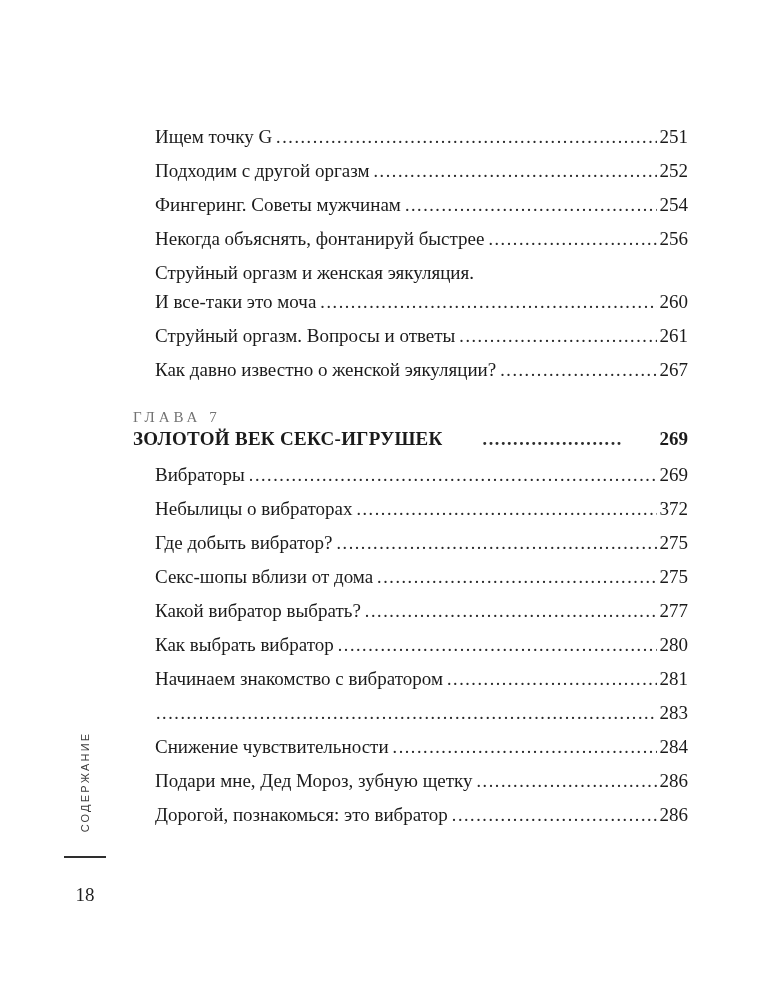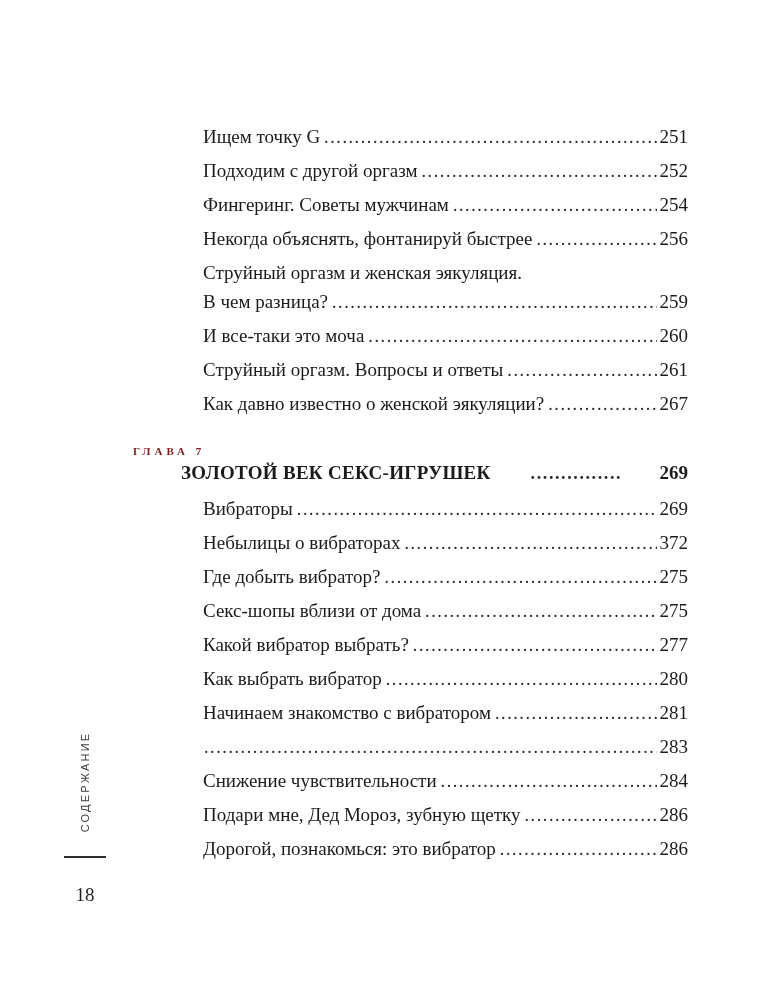--- a/index.html
+++ b/index.html
@@ -22,21 +22,20 @@
     left: 133px;
     top: 126px;
     width: 555px;
   }
   .toc-row {
     display: flex;
     align-items: flex-start;
     line-height: 22px;
     margin-bottom: 12px;
     font-size: 19px;
-    margin-left: 48px;
   }
   .entry-row { padding-left: 22px; }
   .toc-row.wrap-first { margin-bottom: 7px; }
   .toc-title {
     white-space: nowrap;
     flex-shrink: 0;
     padding-right: 3px;
   }
   .toc-dots {
     flex: 1 1 auto;
@@ -51,26 +50,26 @@
     letter-spacing: 1.6px;
   }
   .toc-page {
     flex-shrink: 0;
     white-space: nowrap;
   }
 
   
   .chapter-block { margin-top: 25px; }
   .chapter-kicker {
-    font-size: 11px;
-    font-weight: 700;
+    font-size: 15px;
+    font-weight: 400;
     letter-spacing: 4px;
     text-transform: uppercase;
     line-height: 22px;
-    color: #7f1d1d;
+    color: #737373;
   }
   .chapter-title-row {
     margin-bottom: 14px;
     font-weight: 700;
     gap: 36px;
   }
   .chapter-title { letter-spacing: 0.3px; }
 
   
   .sidebar-label {
@@ -128,25 +127,20 @@
       </div>
       <div class="toc-row entry-row">
         <span class="toc-title">Некогда объяснять, фонтанируй быстрее</span>
         <span class="toc-dots"></span>
         <span class="toc-page">256</span>
       </div>
       <div class="toc-row entry-row wrap-first">
         <span class="toc-title">Струйный оргазм и женская эякуляция.</span>
       </div>
       <div class="toc-row entry-row">
-        <span class="toc-title">В чем разница?</span>
-        <span class="toc-dots"></span>
-        <span class="toc-page">259</span>
-      </div>
-      <div class="toc-row entry-row">
         <span class="toc-title">И все-таки это моча</span>
         <span class="toc-dots"></span>
         <span class="toc-page">260</span>
       </div>
       <div class="toc-row entry-row">
         <span class="toc-title">Струйный оргазм. Вопросы и ответы</span>
         <span class="toc-dots"></span>
         <span class="toc-page">261</span>
       </div>
       <div class="toc-row entry-row">

